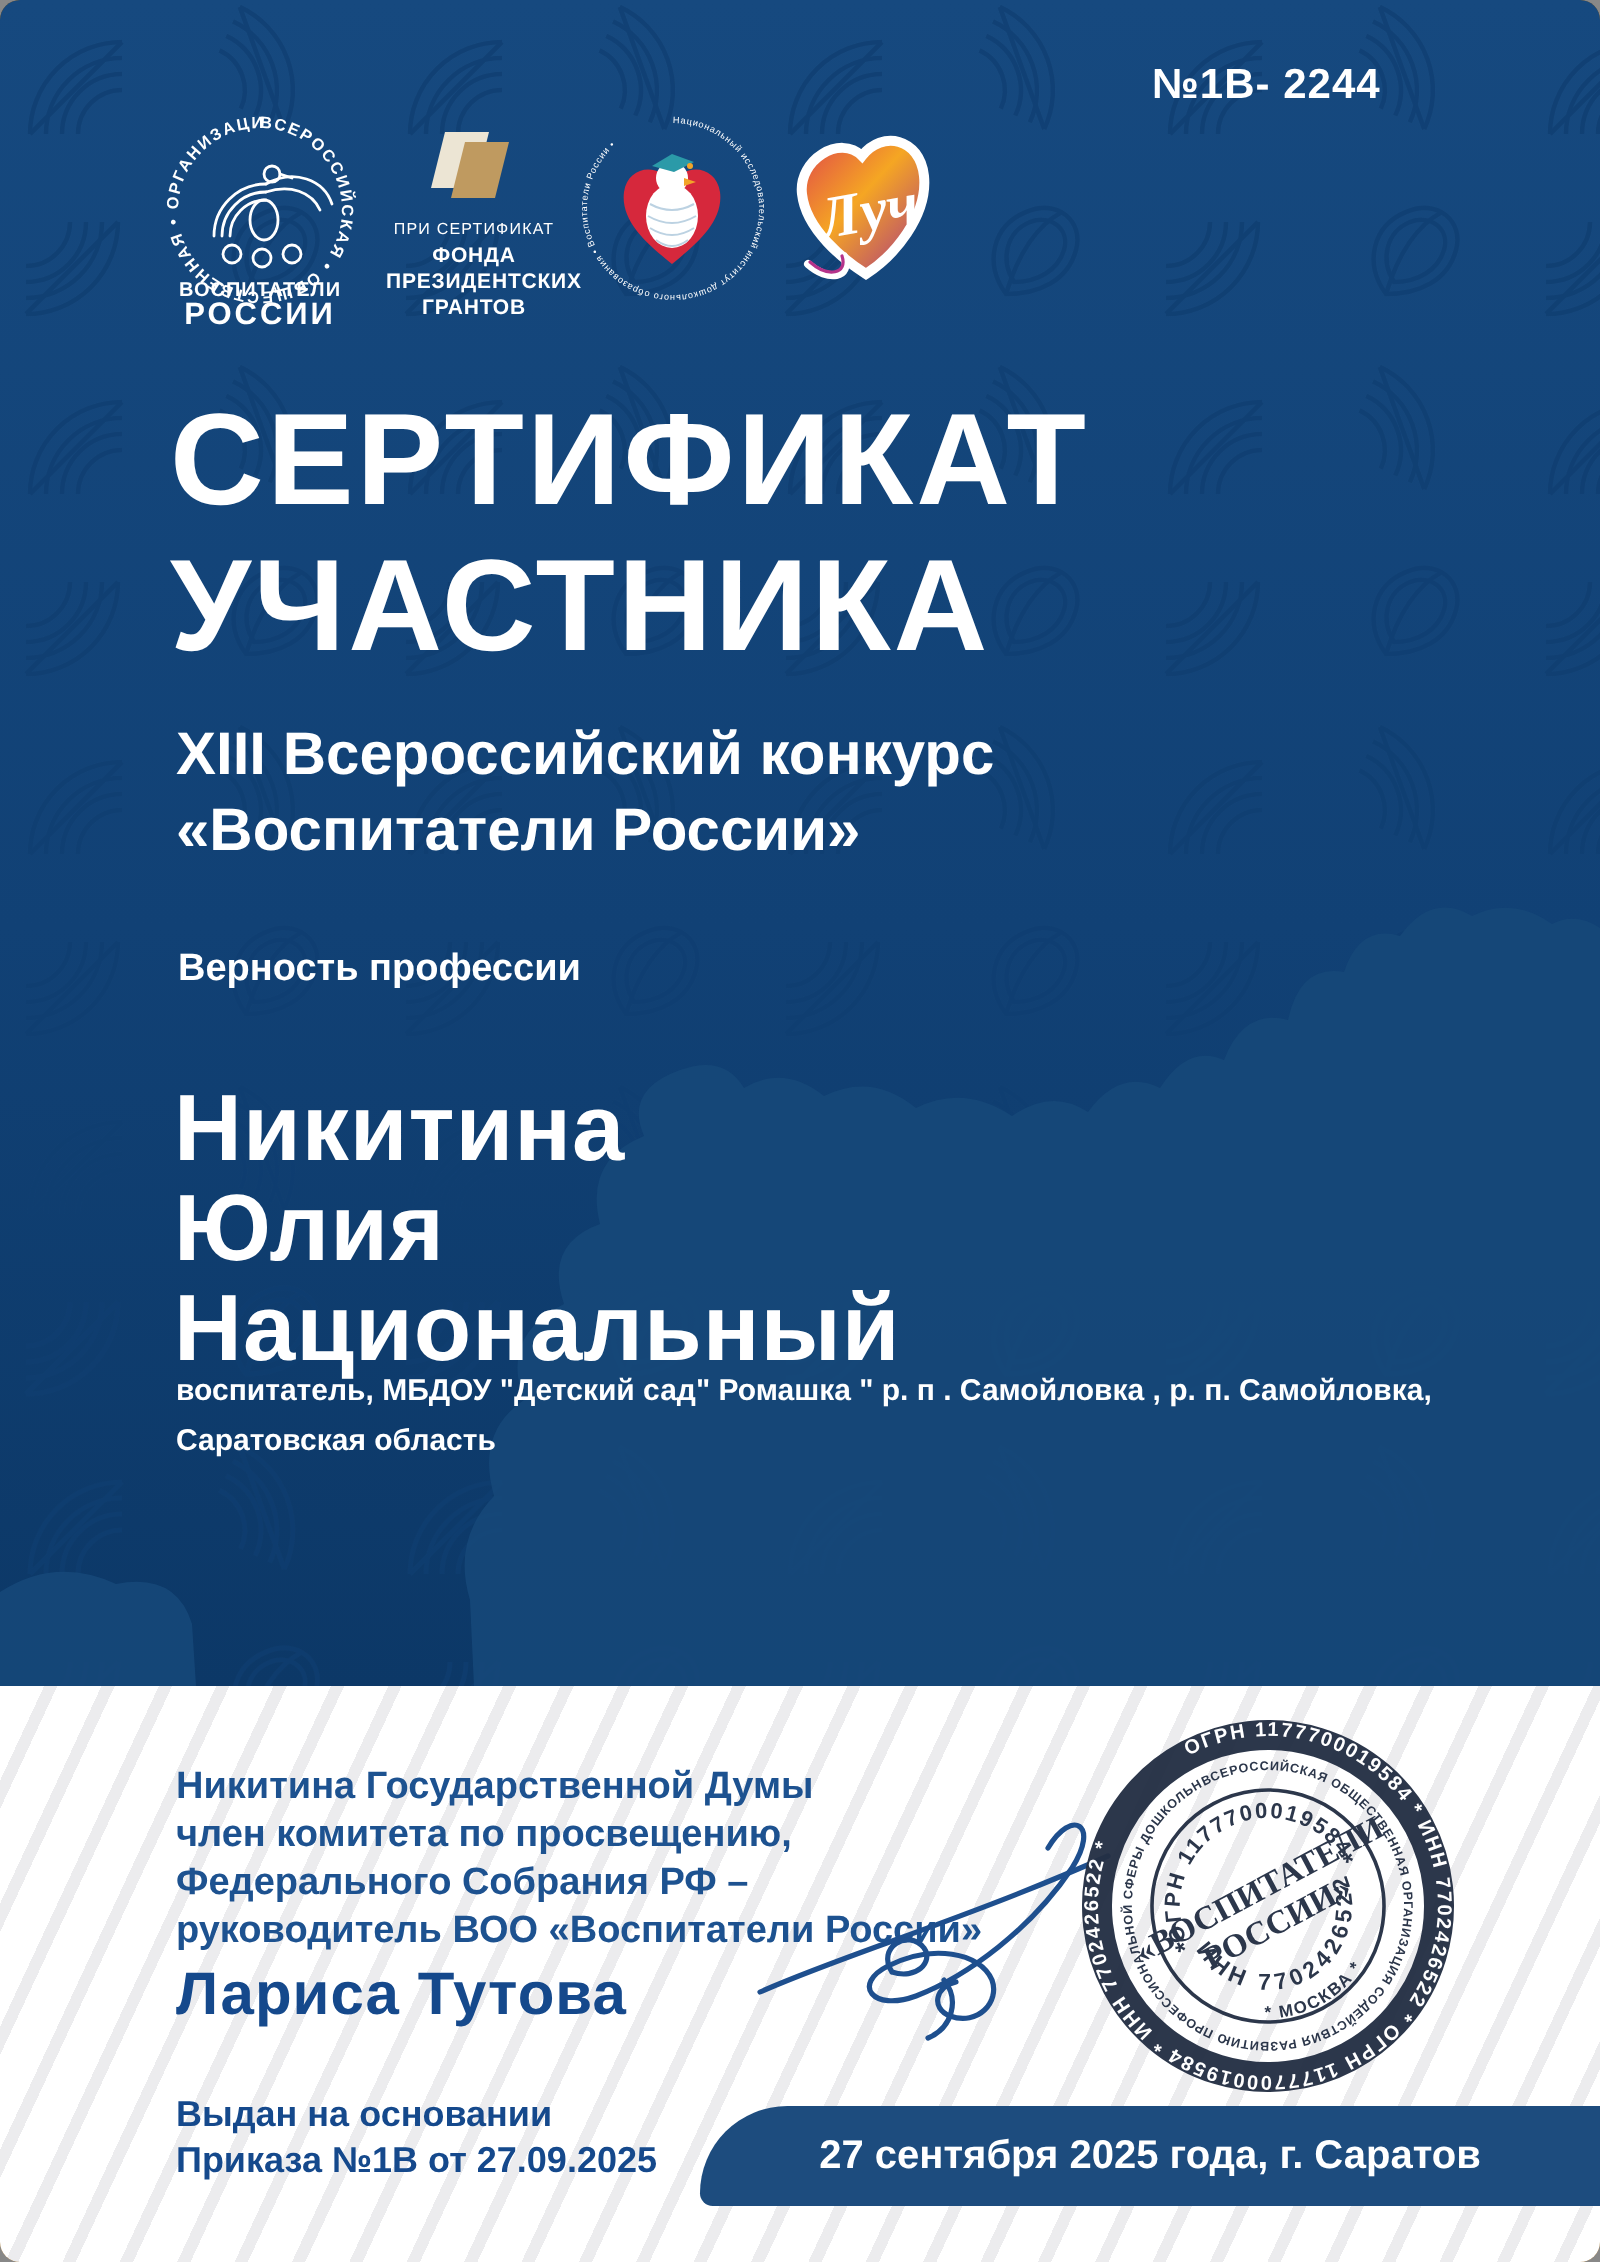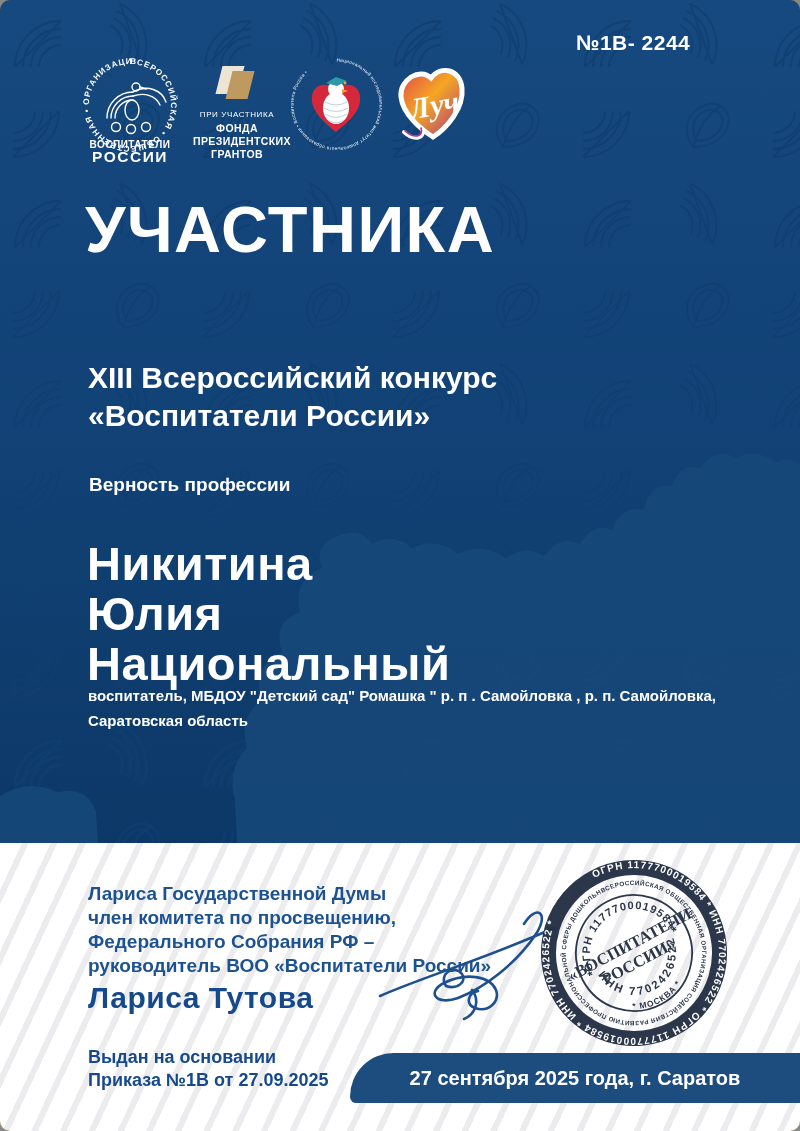--- a/index.html
+++ b/index.html
@@ -123,21 +123,21 @@
           <text x="56" y="90" text-anchor="middle" font-size="10" font-weight="bold" fill="#fff" letter-spacing="0.5">ВОСПИТАТЕЛИ</text>
           <text x="56" y="104" text-anchor="middle" font-size="15.5" font-weight="bold" fill="#fff" letter-spacing="1.5">РОССИИ</text>
         </svg>
       </div>
 
       <div class="logo logo-grants">
         <div class="grants-icon">
           <span class="pg pg1"></span>
             <span class="pg pg2"></span>
         </div>
-        <div class="g-small">ПРИ УЧАСТНИКА</div>
+        <div class="g-small">ПРИ СЕРТИФИКАТ</div>
         <div class="g-bold">ФОНДА</div>
         <div class="g-bold">ПРЕЗИДЕНТСКИХ</div>
         <div class="g-bold">ГРАНТОВ</div>
       </div>
 
       <div class="logo logo-nii">
         <svg width="97" height="97" viewBox="0 0 97 97">
           <defs>
               <path id="niiRing" d="M48.5,5.5 a43,43 0 1 1 -0.01,0"></path>
             </defs>
@@ -170,20 +170,21 @@
           </defs>
           <path d="M39,16 C49,3 68,7 70,26 C72,46 55,66 41,75 C30,68 11,53 9,35 C7,18 28,5 39,16 Z" fill="url(#luchGrad)" stroke="#fff" stroke-width="5"></path>
           <path d="M12,70 C22,79 34,77 30,66" fill="none" stroke="#fff" stroke-width="4" stroke-linecap="round"></path>
           <path d="M13,69 C22,77 32,75 29,66" fill="none" stroke="#B5338A" stroke-width="1.6" stroke-linecap="round"></path>
           <text x="17" y="54" font-family="Liberation Serif,serif" font-style="italic" font-weight="bold" font-size="30" fill="#fff" transform="rotate(-10 38 44)">Луч</text>
         </svg>
       </div>
     </div>
 
     <div class="title">
+      <div>СЕРТИФИКАТ</div>
       <div>УЧАСТНИКА</div>
     </div>
 
     <div class="contest">
       <div>XIII Всероссийский конкурс</div>
       <div>«Воспитатели России»</div>
     </div>
 
     <div class="nomination">Верность профессии</div>
 
@@ -195,21 +196,21 @@
 
     <div class="desc">
       <div>воспитатель, МБДОУ "Детский сад" Ромашка " р. п . Самойловка , р. п. Самойловка,</div>
       <div>Саратовская область</div>
     </div>
   </div>
 
   <div class="white-section">
 
     <div class="signer">
-      <div>Лариса Государственной Думы</div>
+      <div>Никитина Государственной Думы</div>
       <div>член комитета по просвещению,</div>
       <div>Федерального Собрания РФ –</div>
       <div>руководитель ВОО «Воспитатели России»</div>
     </div>
     <div class="signer-name">Лариса Тутова</div>
 
     <svg class="signature-svg" width="190" height="125" viewBox="0 0 190 125">
       <g fill="none" stroke="#1E4F8E" stroke-width="2.6" stroke-linecap="round">
         <path d="M152,26 C164,6 178,14 164,36 C144,66 112,90 86,100 C64,108 54,94 72,85 C94,74 118,78 124,92 C128,103 117,115 103,110 C93,106 96,95 106,93"></path>
         <path d="M8,98 C48,80 110,62 182,30"></path>

